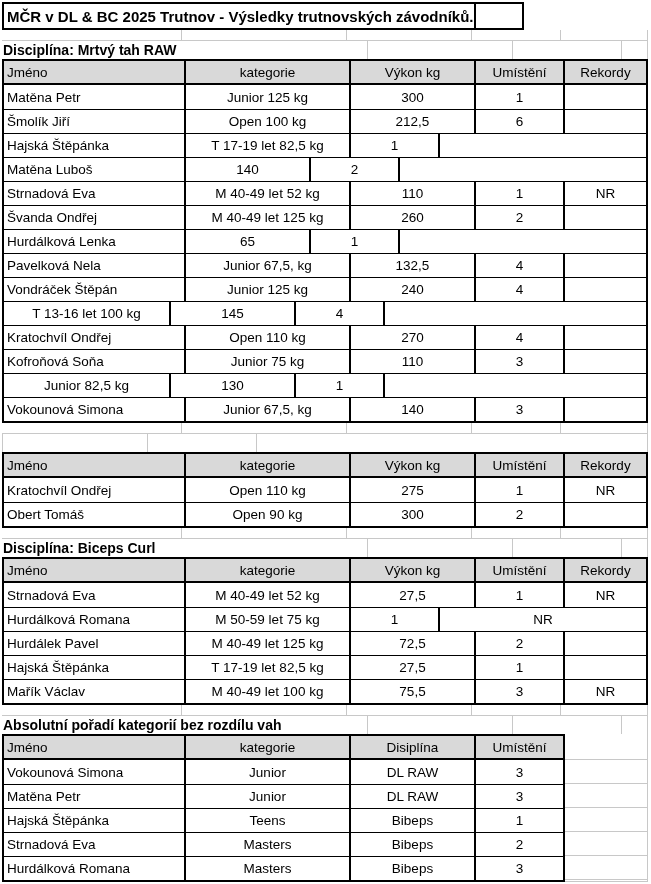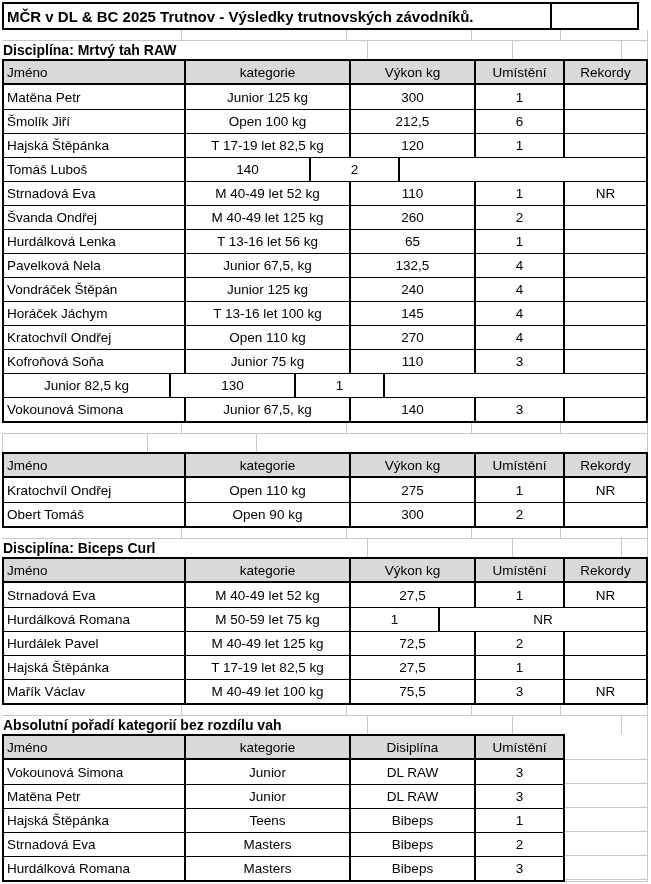--- a/index.html
+++ b/index.html
@@ -11,21 +11,21 @@
   }
   *{box-sizing:border-box;margin:0;padding:0;}
   html,body{background:var(--background);}
   body{
     width:651px;height:884px;overflow:hidden;
     font-family:"Liberation Sans",sans-serif;color:var(--text);
   }
   .sheet{padding:2px 0 0 2px;width:651px;}
 
   
-  .title-row{width:637px;height:28px;border:2px solid var(--border);display:flex;background:var(--background);}
+  .title-row{width:522px;height:28px;border:2px solid var(--border);display:flex;background:var(--background);}
   .title-cell{flex:1;display:flex;align-items:center;padding-left:3px;font-weight:bold;font-size:15px;white-space:nowrap;}
   .title-empty{width:87px;border-left:2px solid var(--border);}
 
   
   .spacer-row{width:646px;height:11px;display:flex;border-bottom:1px solid var(--gridline);}
   .spc{border-right:1px solid var(--gridline);height:100%;}
   .spc.w0{width:180px}.spc.w1{width:165px}.spc.w2{width:125px}.spc.w3{width:89px}.spc.w4{flex:1}
 
   
   .label-row{width:646px;height:18px;display:flex;gap:20px;}
@@ -99,67 +99,64 @@
           <div class="drow">
             <div class="cell c0">Šmolík Jiří</div>
             <div class="cell c1">Open 100 kg</div>
             <div class="cell c2">212,5</div>
             <div class="cell c3">6</div>
             <div class="cell c4"></div>
           </div>
           <div class="drow">
             <div class="cell c0">Hajská Štěpánka</div>
             <div class="cell c1">T 17-19 let 82,5 kg</div>
-            <div class="cell c2">120</div>
-            <div class="cell c3">1</div>
-            <div class="cell c4"></div>
-          </div>
-          <div class="drow">
-            <div class="cell c0">Tomáš Luboš</div>
+            <div class="cell c3">1</div>
+            <div class="cell c4"></div>
+          </div>
+          <div class="drow">
+            <div class="cell c0">Matěna Luboš</div>
             <div class="cell c2">140</div>
             <div class="cell c3">2</div>
             <div class="cell c4"></div>
           </div>
           <div class="drow">
             <div class="cell c0">Strnadová Eva</div>
             <div class="cell c1">M 40-49 let 52 kg</div>
             <div class="cell c2">110</div>
             <div class="cell c3">1</div>
             <div class="cell c4">NR</div>
           </div>
           <div class="drow">
             <div class="cell c0">Švanda Ondřej</div>
             <div class="cell c1">M 40-49 let 125 kg</div>
             <div class="cell c2">260</div>
             <div class="cell c3">2</div>
             <div class="cell c4"></div>
           </div>
           <div class="drow">
             <div class="cell c0">Hurdálková Lenka</div>
-            <div class="cell c1">T 13-16 let 56 kg</div>
             <div class="cell c2">65</div>
             <div class="cell c3">1</div>
             <div class="cell c4"></div>
           </div>
           <div class="drow">
             <div class="cell c0">Pavelková Nela</div>
             <div class="cell c1">Junior 67,5, kg</div>
             <div class="cell c2">132,5</div>
             <div class="cell c3">4</div>
             <div class="cell c4"></div>
           </div>
           <div class="drow">
             <div class="cell c0">Vondráček Štěpán</div>
             <div class="cell c1">Junior 125 kg</div>
             <div class="cell c2">240</div>
             <div class="cell c3">4</div>
             <div class="cell c4"></div>
           </div>
           <div class="drow">
-            <div class="cell c0">Horáček Jáchym</div>
             <div class="cell c1">T 13-16 let 100 kg</div>
             <div class="cell c2">145</div>
             <div class="cell c3">4</div>
             <div class="cell c4"></div>
           </div>
           <div class="drow">
             <div class="cell c0">Kratochvíl Ondřej</div>
             <div class="cell c1">Open 110 kg</div>
             <div class="cell c2">270</div>
             <div class="cell c3">4</div>

